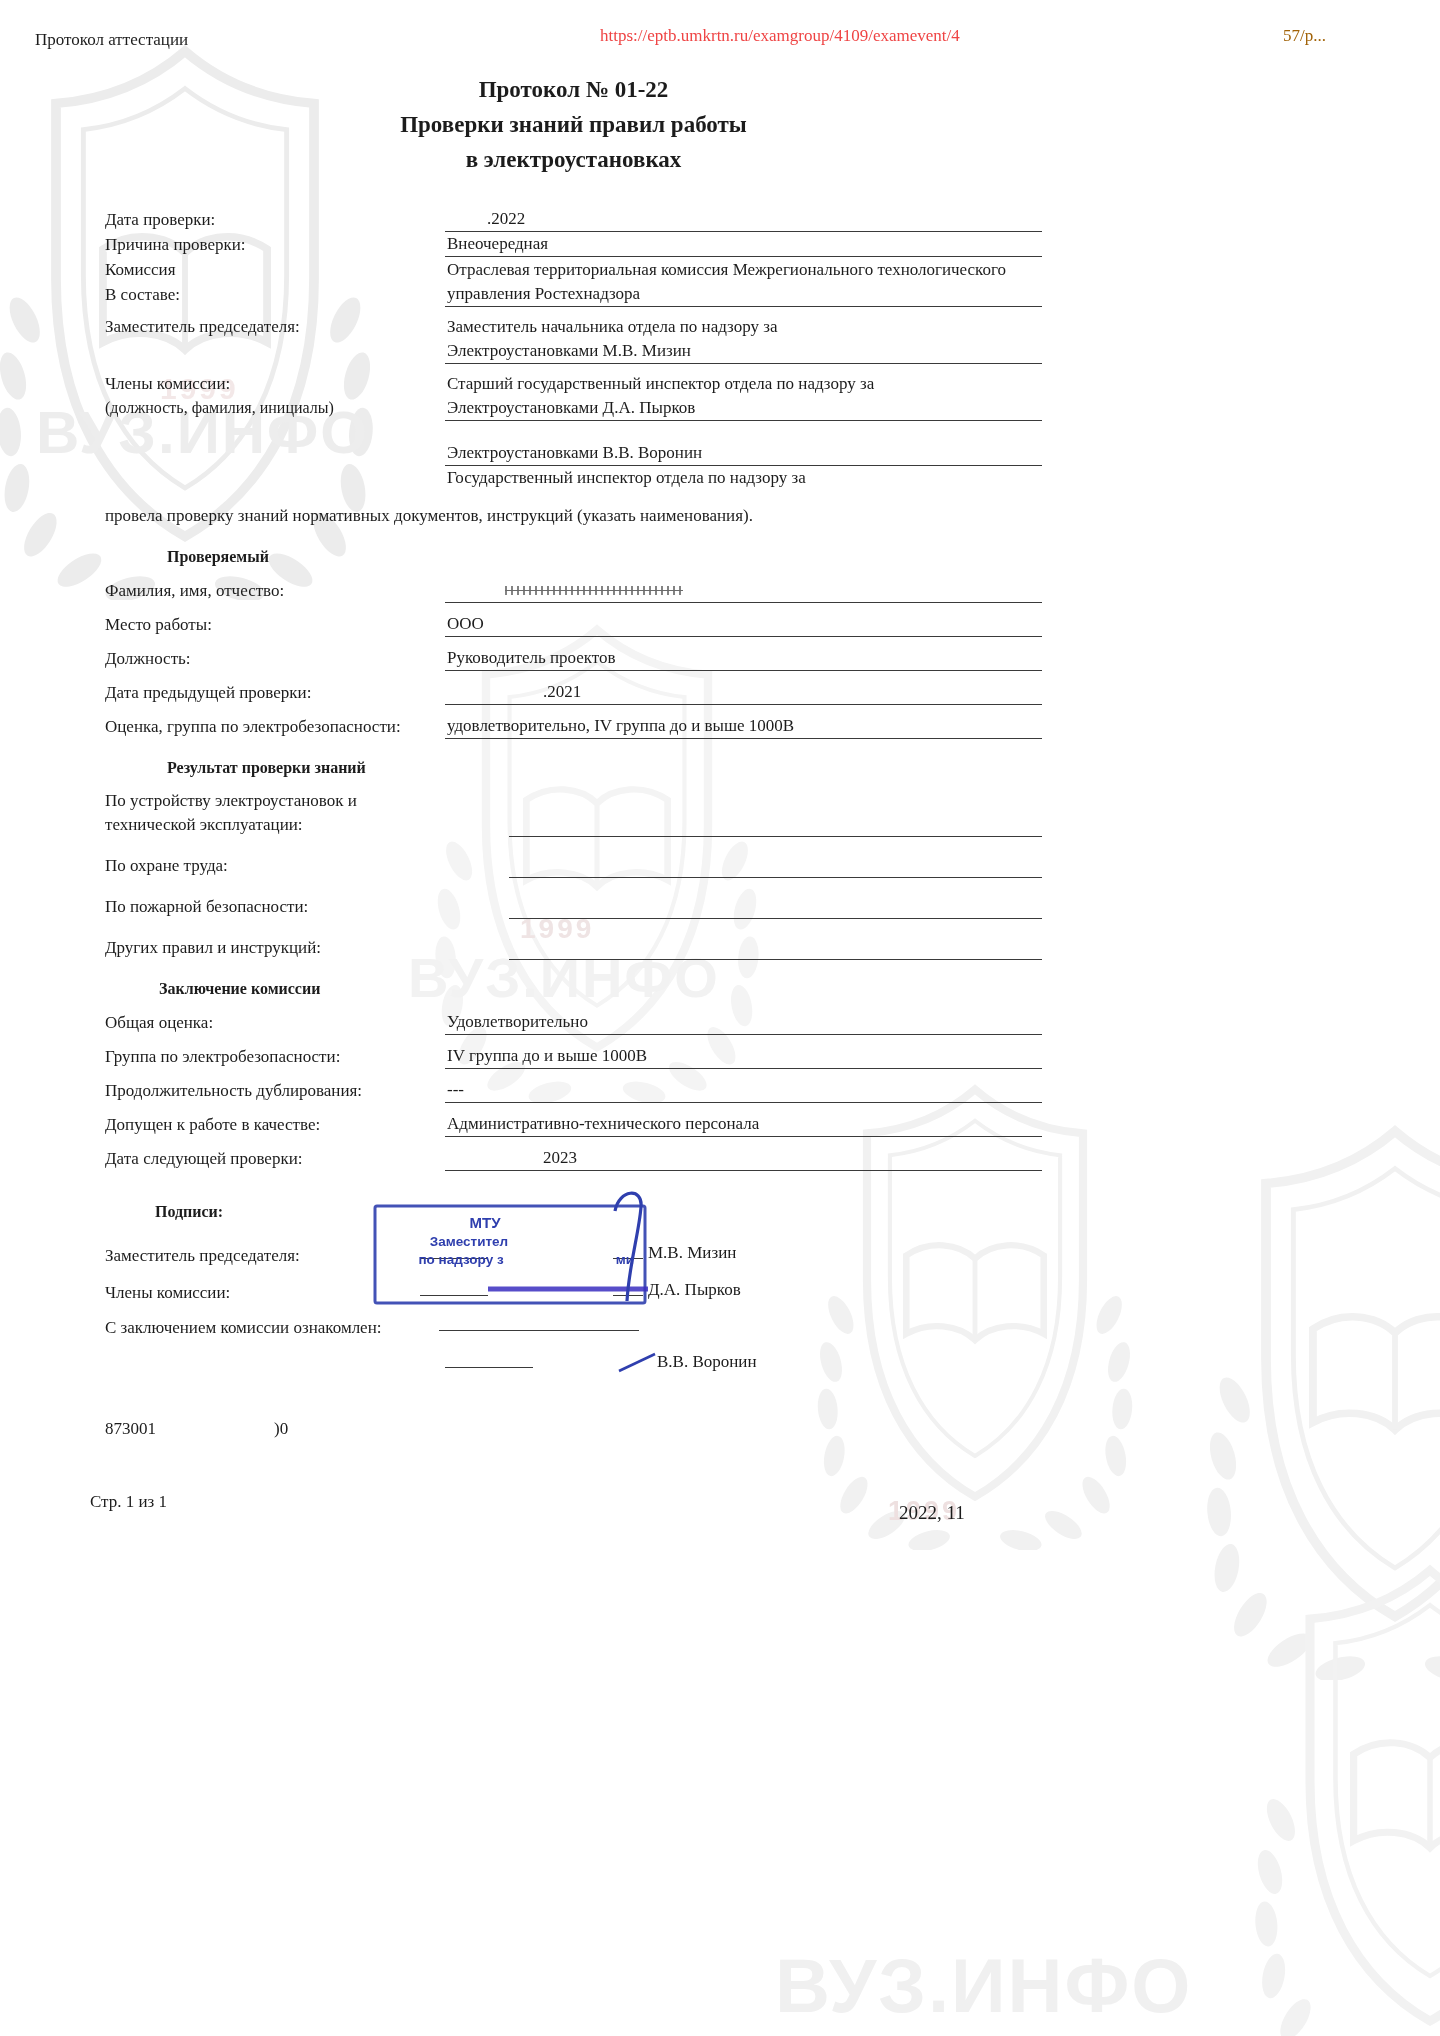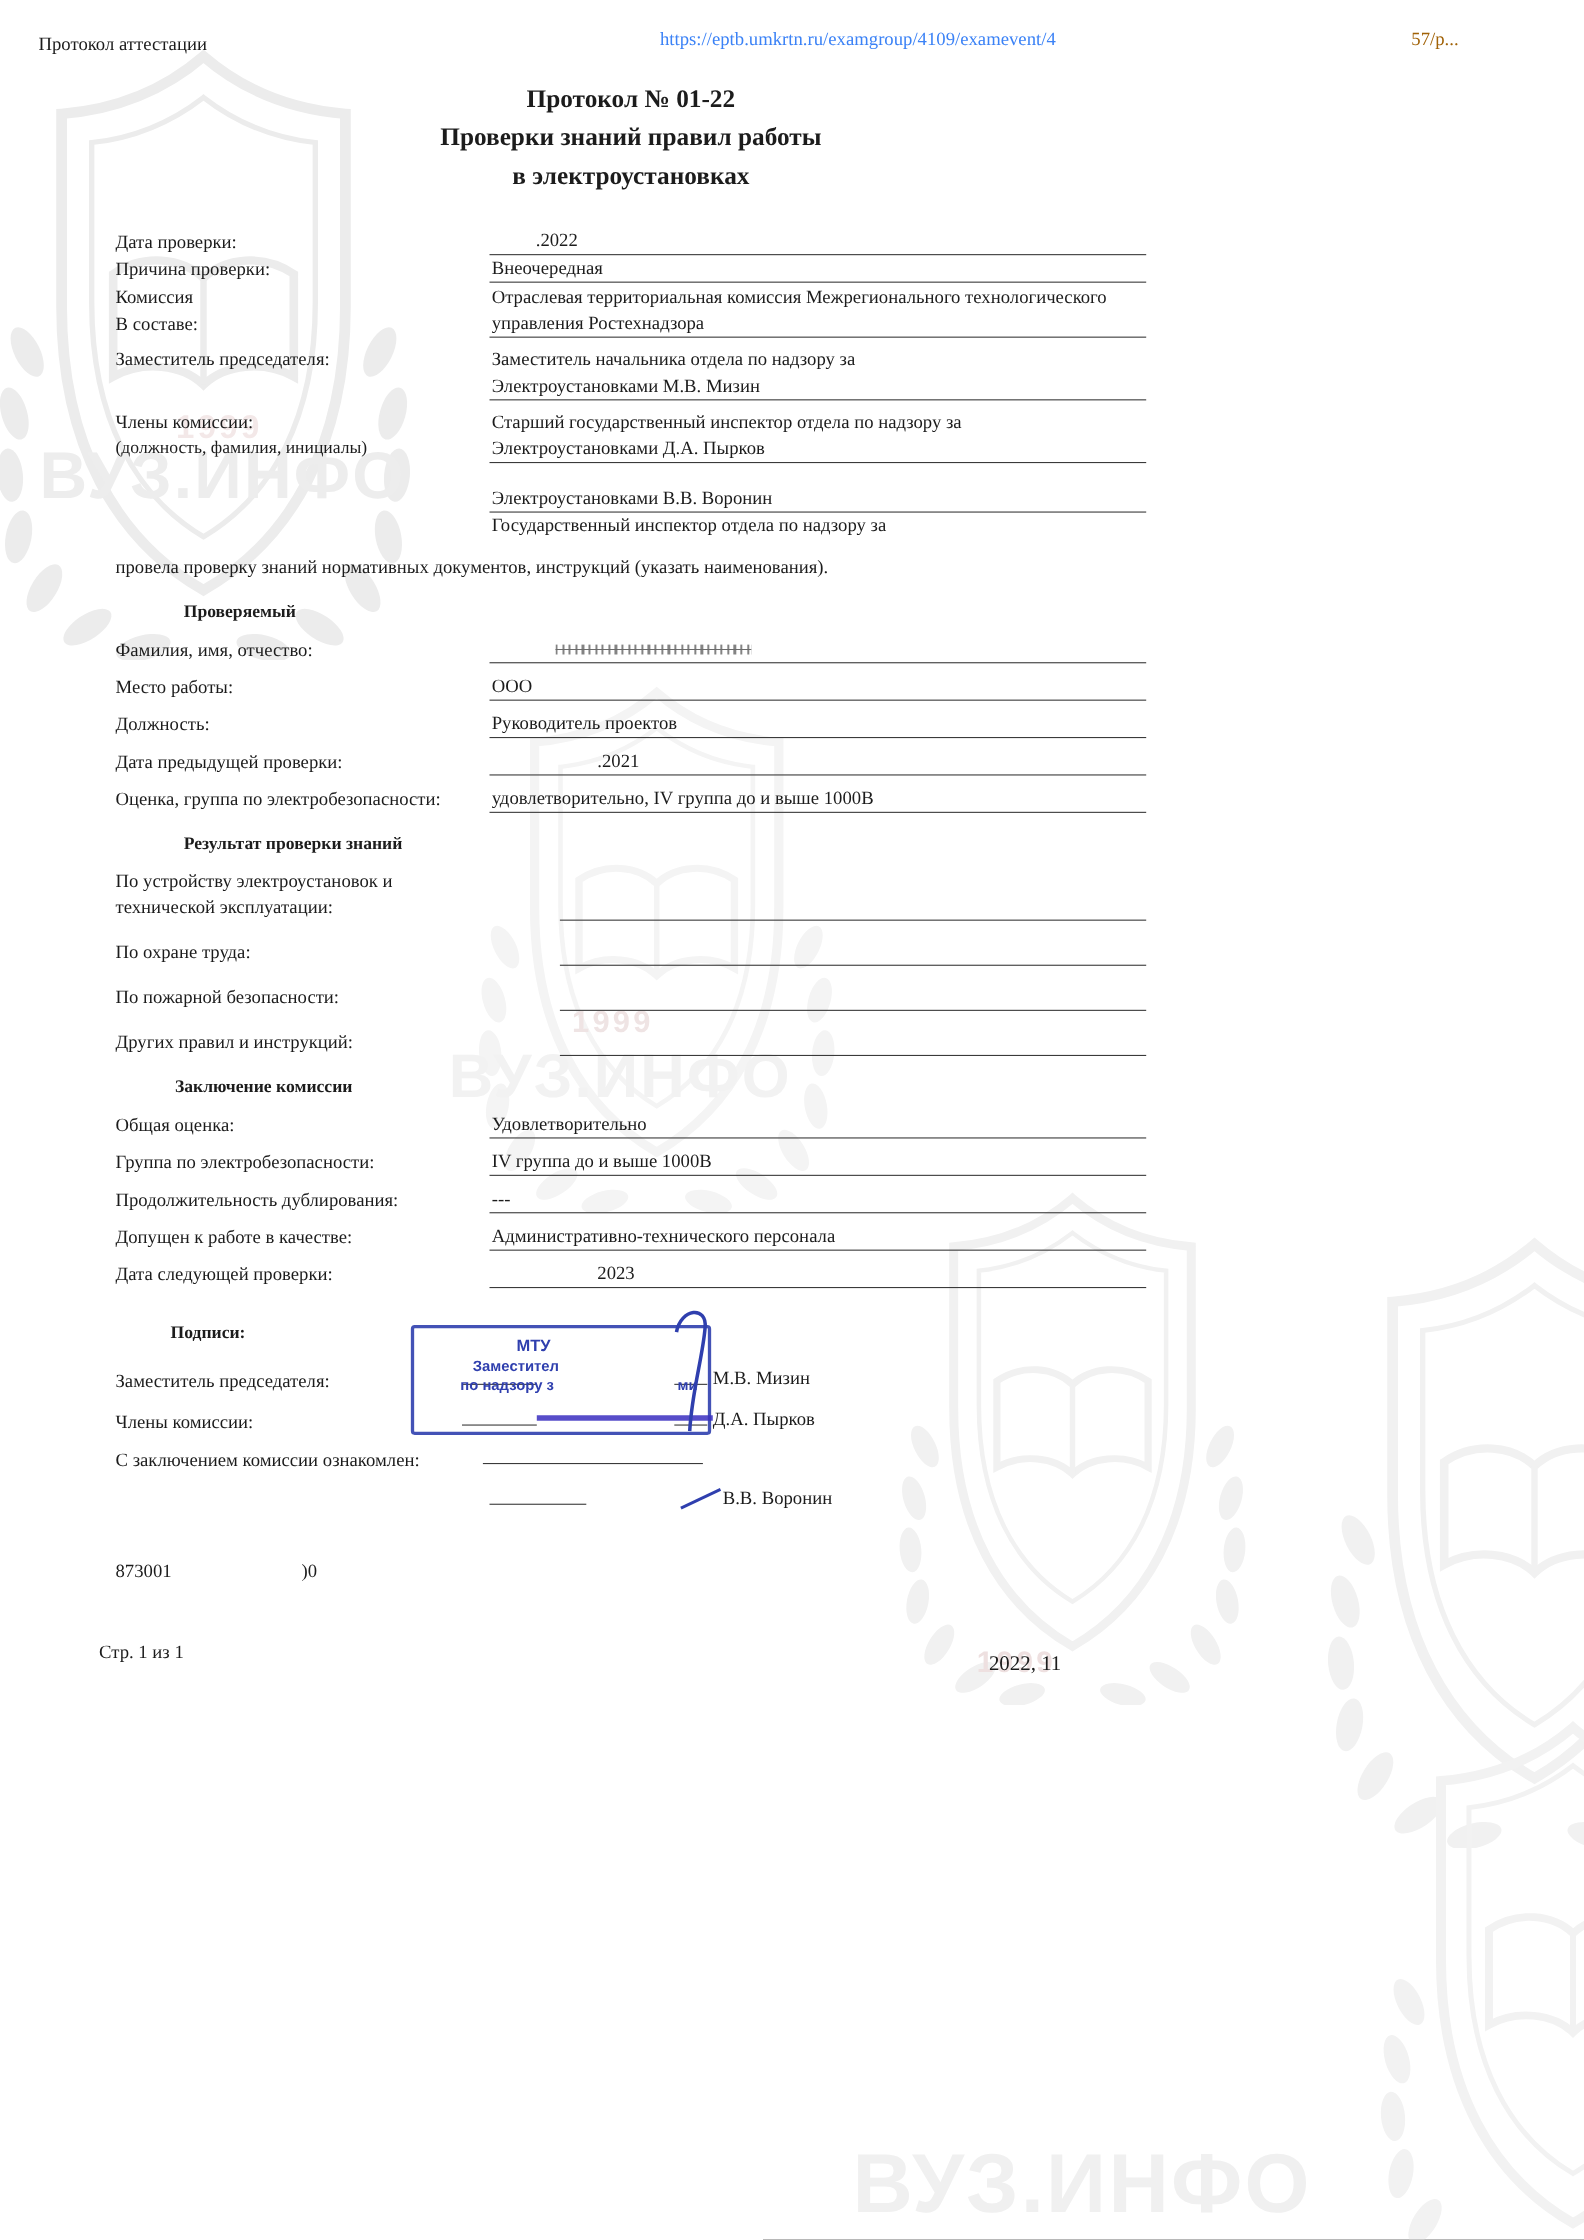--- a/index.html
+++ b/index.html
@@ -15,21 +15,21 @@
     position:absolute;font-family:"Liberation Sans",sans-serif;font-weight:bold;
     letter-spacing:2px;white-space:nowrap;
   }
   .wm-year{
     position:absolute;font-family:"Liberation Sans",sans-serif;font-weight:bold;
     letter-spacing:3px;white-space:nowrap;margin-top:20px;
   }
   
   .header{position:absolute;top:26px;left:0;right:0;height:32px;z-index:2;font-size:17px;}
   .hdr-left{position:absolute;left:35px;top:4px;}
-  .hdr-url{position:absolute;left:600px;top:0;color:#3b82f6;}
+  .hdr-url{position:absolute;left:600px;top:0;color:#ef4444;}
   .hdr-url-suffix{position:absolute;left:1283px;top:0;color:#a16207;}
   .content{position:absolute;top:62px;left:105px;width:937px;z-index:1;}
   .title-block{text-align:center;margin:10px 0 30px 0;}
   .title-block div{font-size:23px;font-weight:bold;line-height:35px;}
   .f-row{display:flex;align-items:flex-end;min-height:25px;}
   .f-label{width:340px;flex-shrink:0;font-size:17px;line-height:24px;}
   .f-sublabel{font-size:16px;line-height:23px;}
   .f-value{
     flex:1;font-size:17px;line-height:23px;border-bottom:1.6px solid #3a3a3a;
     padding:0 2px 1px 2px;min-height:22px;position:relative;

